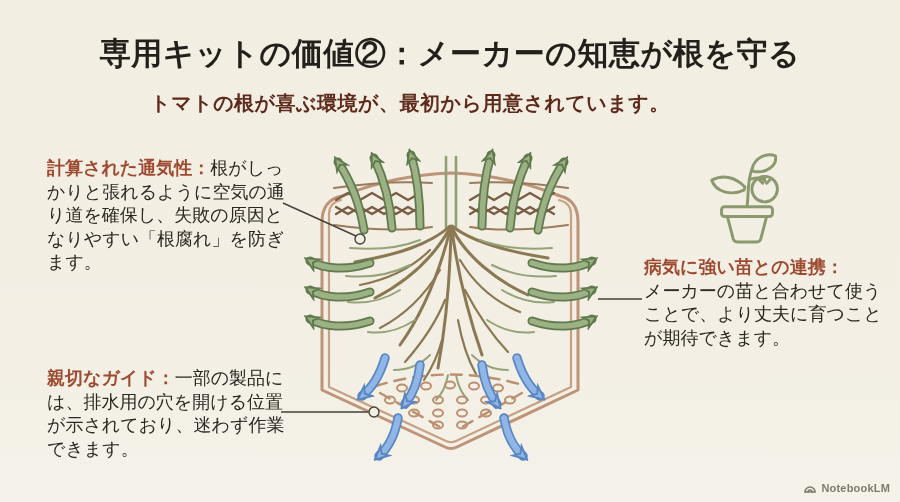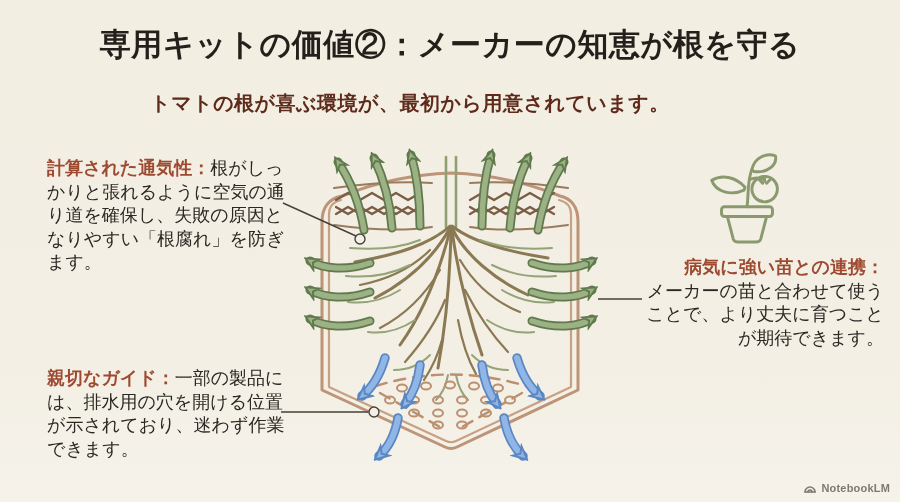--- a/index.html
+++ b/index.html
@@ -3,36 +3,36 @@
 <meta charset="utf-8">
 <style>
   html,body{margin:0;padding:0;}
   body{
     width:900px;height:502px;overflow:hidden;position:relative;
     font-family:"Liberation Sans",sans-serif;
     background:linear-gradient(180deg,#f2eee2 0%,#f3efe4 70%,#f5f2ea 100%);
   }
   .stage{position:absolute;inset:0;}
   .title{
-    position:absolute;top:24px;left:0;width:900px;text-align:center;
+    position:absolute;top:33px;left:0;width:900px;text-align:center;
     font-size:31px;font-weight:700;color:#231f1a;letter-spacing:.5px;line-height:42px;
   }
   .subtitle{
     position:absolute;top:90px;left:0;width:820px;text-align:center;
     font-size:20px;font-weight:700;color:#5e2a1b;letter-spacing:.5px;
   }
   .note{
     position:absolute;font-size:18px;line-height:23.5px;font-weight:500;
     color:#2b2722;text-align:left;
   }
   .note .lbl{color:#9d4a30;font-weight:700;}
   .note .lbl-block{display:block;color:#9d4a30;font-weight:700;}
   .note-aeration{left:47px;top:157px;width:252px;}
   .note-guide{left:47px;top:367px;width:254px;}
-  .note-seedling{left:644px;top:256px;width:240px;text-align:right;}
+  .note-seedling{left:644px;top:256px;width:240px;}
   .illus{position:absolute;left:280px;top:130px;width:360px;height:360px;}
   .tomato-icon{position:absolute;left:698px;top:146px;width:98px;height:98px;}
   .overlay{position:absolute;inset:0;pointer-events:none;}
   .watermark{
     position:absolute;right:10px;bottom:7px;display:flex;align-items:center;gap:4px;
     color:#7e7a6d;font-size:11px;font-weight:700;letter-spacing:.2px;justify-content:center;
   }
   
   .pot-o{fill:none;stroke:#bd9477;stroke-width:3;stroke-linecap:round;stroke-linejoin:round;}
   .pot-i{fill:none;stroke:#c7a184;stroke-width:2.2;stroke-linecap:round;stroke-linejoin:round;}

